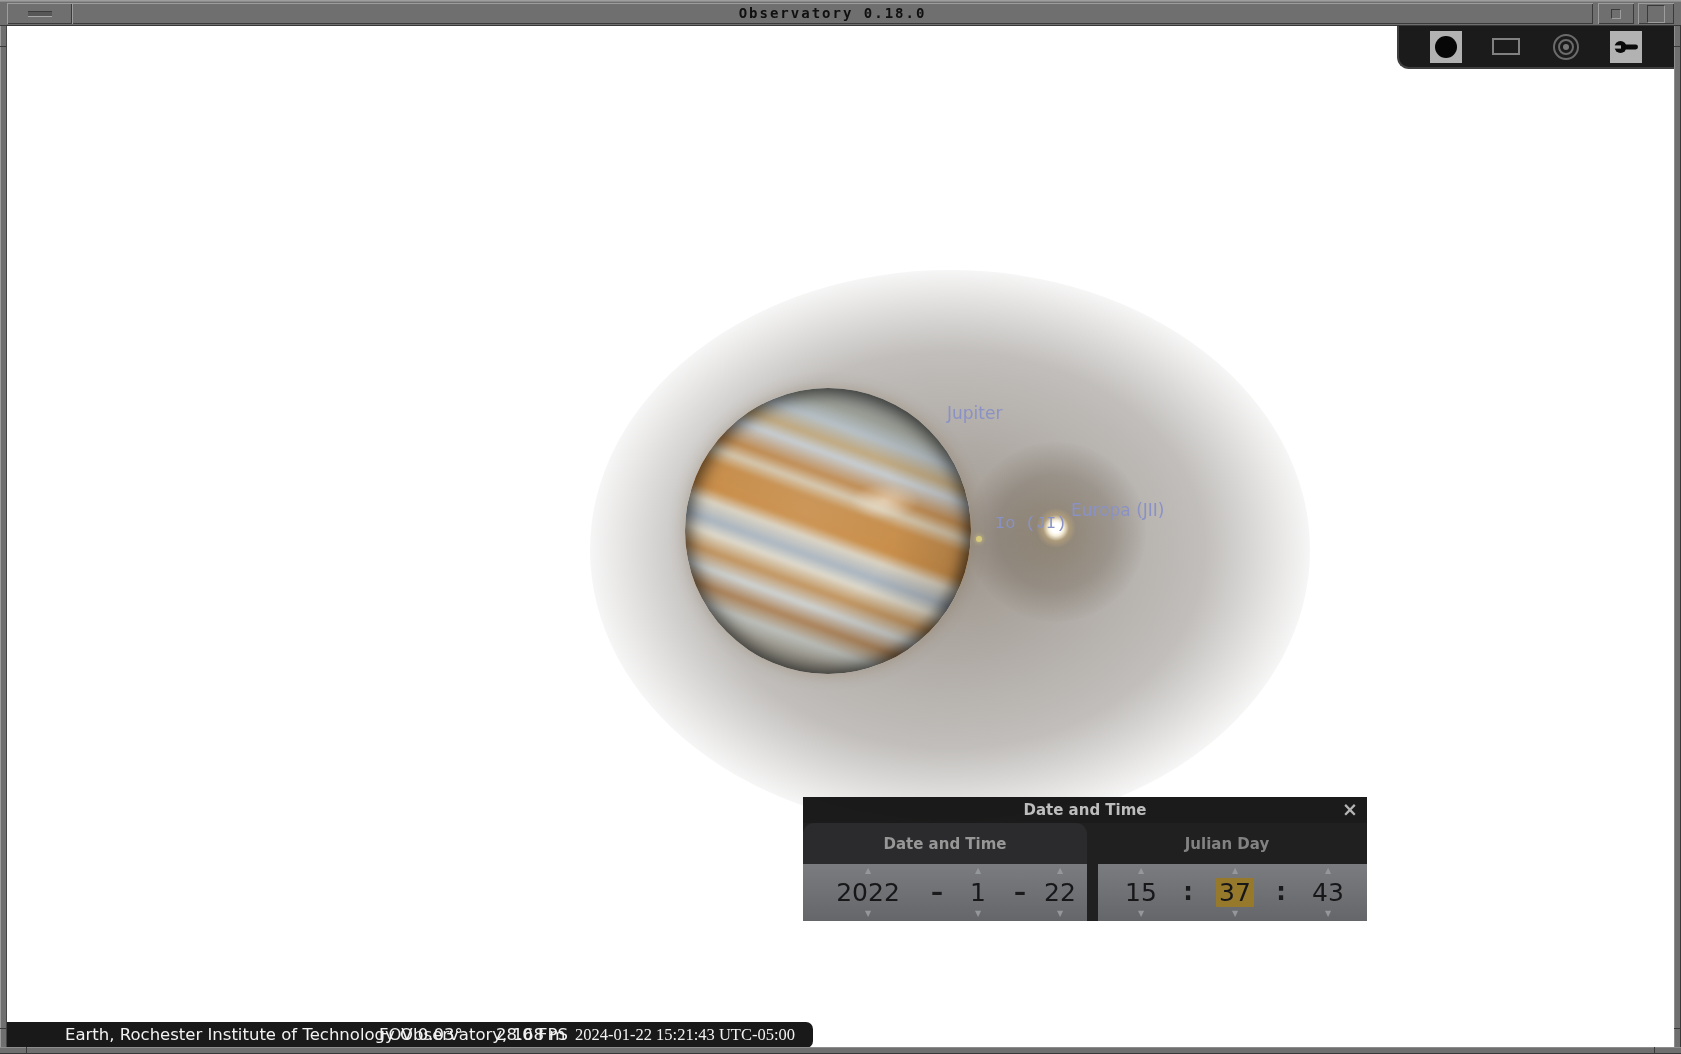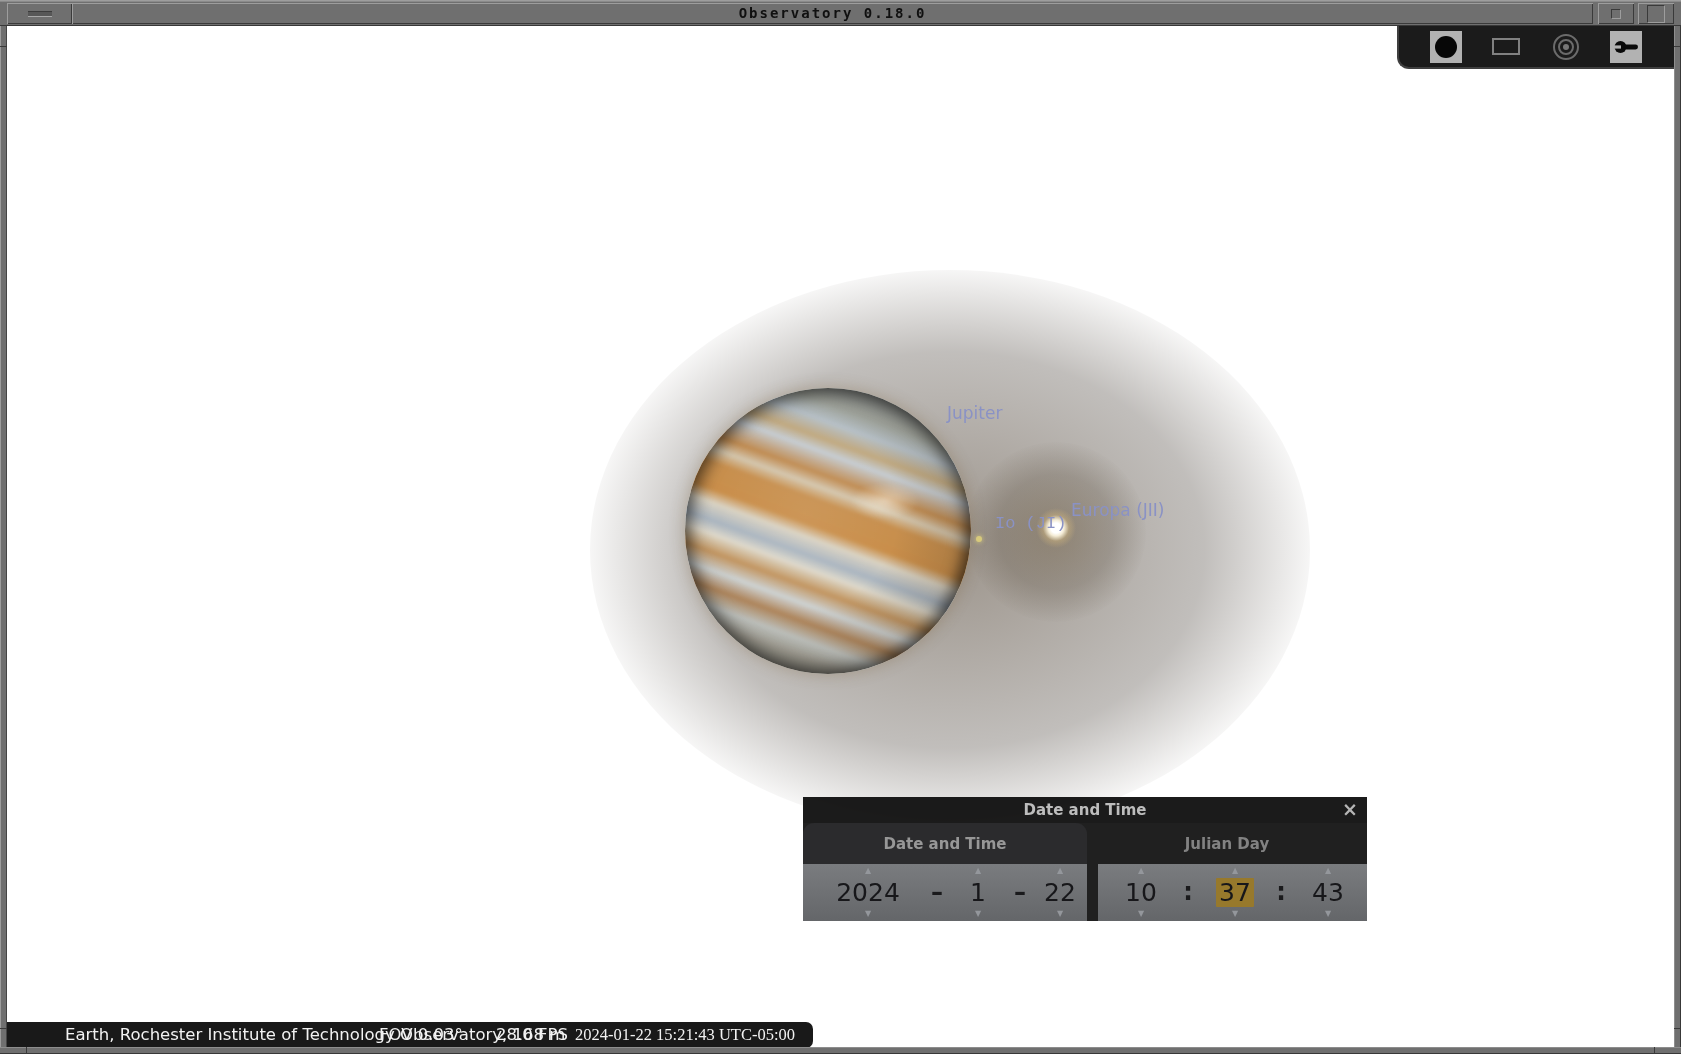--- a/index.html
+++ b/index.html
@@ -179,41 +179,41 @@
         <span class="dt-close">×</span>
       </div>
       <div class="dt-tabs">
         <div class="dt-tab active">Date and Time</div>
         <div class="dt-tab inactive">Julian Day</div>
       </div>
 
       <div class="dt-panel date">
         <div class="spin-col" style="left:35px;">
           <div class="spin-arrow">▲</div>
-          <div class="spin-num">2024</div>
+          <div class="spin-num">2022</div>
           <div class="spin-arrow">▼</div>
         </div>
         <div class="spin-sep" style="left:134px;">–</div>
         <div class="spin-col" style="left:145px;">
           <div class="spin-arrow">▲</div>
           <div class="spin-num">1</div>
           <div class="spin-arrow">▼</div>
         </div>
         <div class="spin-sep" style="left:217px;">–</div>
         <div class="spin-col" style="left:227px;">
           <div class="spin-arrow">▲</div>
           <div class="spin-num">22</div>
           <div class="spin-arrow">▼</div>
         </div>
       </div>
 
       <div class="dt-panel time">
         <div class="spin-col" style="left:13px;">
           <div class="spin-arrow">▲</div>
-          <div class="spin-num">10</div>
+          <div class="spin-num">15</div>
           <div class="spin-arrow">▼</div>
         </div>
         <div class="spin-sep" style="left:90px;">:</div>
         <div class="spin-col" style="left:107px;">
           <div class="spin-arrow">▲</div>
           <div class="spin-num"><span class="hl">37</span></div>
           <div class="spin-arrow">▼</div>
         </div>
         <div class="spin-sep" style="left:183px;">:</div>
         <div class="spin-col" style="left:200px;">

